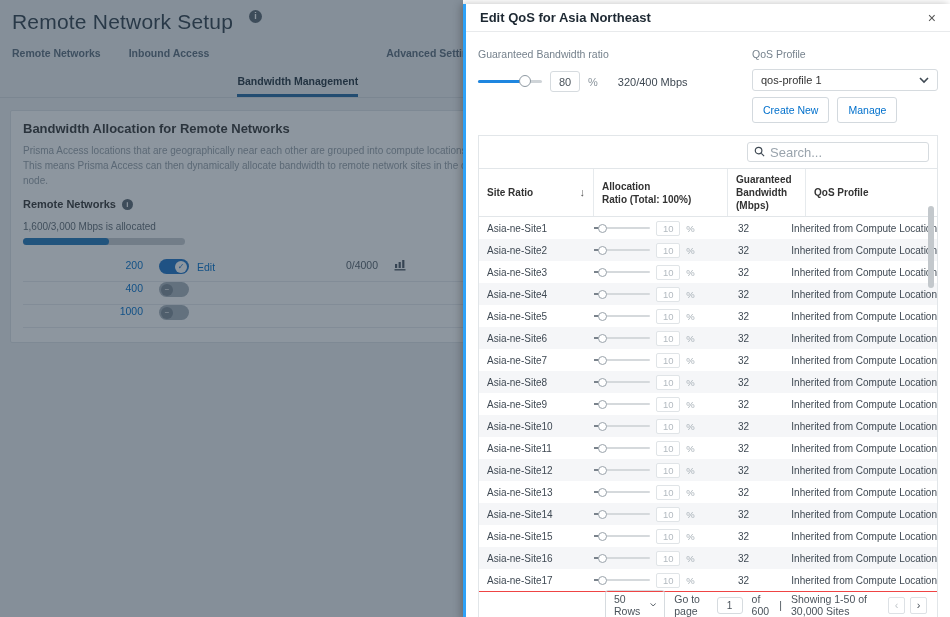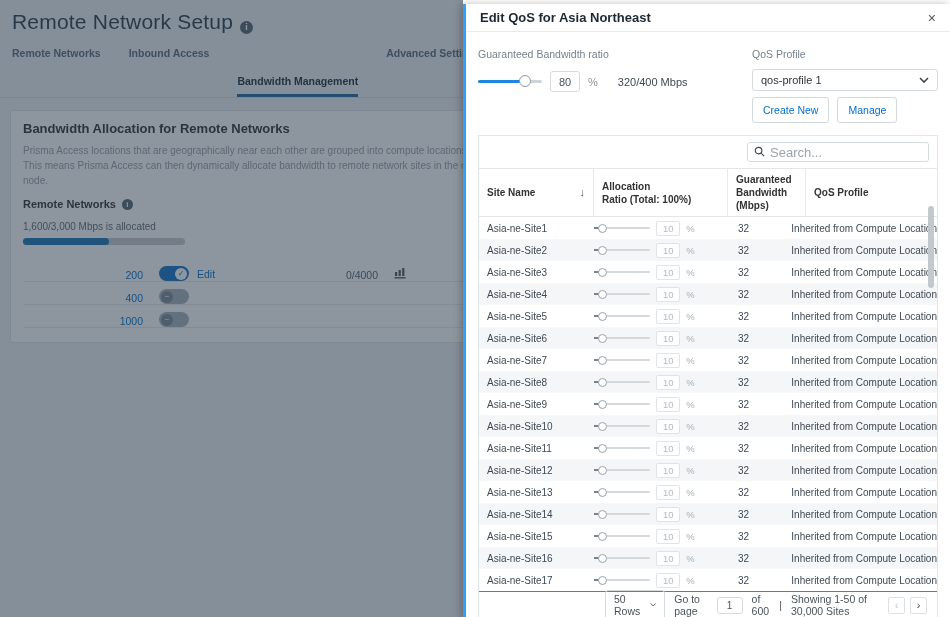--- a/index.html
+++ b/index.html
@@ -5,21 +5,21 @@
   * { margin:0; padding:0; box-sizing:border-box; }
   html,body { width:950px; height:617px; }
   body {
     font-family:"Liberation Sans", sans-serif;
     position:relative; overflow:hidden; background:#fff; color:#333;
   }
 
   
   .bg-page { position:absolute; left:0; top:0; width:463px; height:617px;
              background:#eef1f3; overflow:hidden; }
-  .bg-title-row { padding:10px 0 0 12px; display:flex; align-items:flex-end; gap:7px; }
+  .bg-title-row { padding:10px 0 0 12px; display:flex; align-items:flex-start; gap:16px; }
   .bg-title { font-size:21px; color:#2f3d49; font-weight:400; letter-spacing:.2px; }
   .info-icon { display:inline-block; width:13px; height:13px; border-radius:50%;
                background:#59656f; color:#fff; font-size:9px; line-height:13px;
                text-align:center; font-weight:bold; font-style:normal; }
   .info-icon.sm { width:11px; height:11px; font-size:8px; line-height:11px; }
   .bg-tabs { display:flex; gap:28px; padding:13px 0 0 12px; border-bottom:1px solid #d9dee2; }
   .bg-tab { font-size:10.5px; font-weight:bold; color:#5a6b7b; padding-bottom:7px;
             border-bottom:3px solid transparent; cursor:pointer; white-space:nowrap; }
   .bg-tab.active { color:#22313d; border-bottom-color:#20649f;margin-top:28px; }
 
@@ -34,21 +34,21 @@
   .progress { margin-top:6px; width:162px; height:7px; background:#c6cbd0; border-radius:4px; }
   .progress-fill { height:7px; background:#1f75b8; border-radius:4px; }
 
   .bg-table { margin-top:14px; width:620px; font-size:10.5px; }
   .bg-thead { display:flex; background:#f7f9fa; border-top:1px solid #e4e8eb;
               border-bottom:1px solid #e4e8eb; height:26px; align-items:center;
               font-weight:bold; color:#3c4752; }
   .bg-th { padding:0 8px; }
   .bg-th + .bg-th { border-left:1px solid #e4e8eb; height:100%; display:flex; align-items:center; }
   .bgc1 { width:128px; } .bgc2 { width:99px; } .bgc3 { width:136px; } .bgc4 { flex:1; }
-  .bg-tr { display:flex; align-items:flex-end; height:23px; border-bottom:1px solid #e8ebee; }
+  .bg-tr { display:flex; align-items:flex-start; height:23px; border-bottom:1px solid #e8ebee; }
   .bg-td { padding:0 8px; }
   .bg-td.bgc1 { text-align:right; } .bg-td.bgc3 { text-align:right; color:#55606a; }
   .blue-link { color:#0070cc; cursor:pointer; text-decoration:none; }
 
   .toggle { width:30px; height:15px; border-radius:8px; position:relative;
             display:inline-block; vertical-align:middle; cursor:pointer; }
   .toggle.on { background:#1b72c6; }
   .toggle.off { background:#a7b1ba; }
   .toggle .knob { position:absolute; top:1.5px; width:12px; height:12px; border-radius:50%;
                   text-align:center; font-size:8px; line-height:12px; }
@@ -273,21 +273,21 @@
                 <circle cx="5" cy="5" r="3.6" fill="none" stroke="#3f4953" stroke-width="1.3"></circle>
                 <line x1="8" y1="8" x2="11" y2="11" stroke="#3f4953" stroke-width="1.3"></line>
               </svg>
           </span>
           <input placeholder="Search..." style="">
         </div>
       </div>
 
       <div class="thead">
         <div class="th c1">
-          <span>Site Name</span>
+          <span>Site Ratio</span>
           <span class="sort-arrow">↓</span>
         </div>
         <div class="th c2">
           <span>Allocation</span>
           <span>Ratio (Total: 100%)</span>
         </div>
         <div class="th c3">
           <span>Guaranteed</span>
           <span>Bandwidth (Mbps)</span>
         </div>

